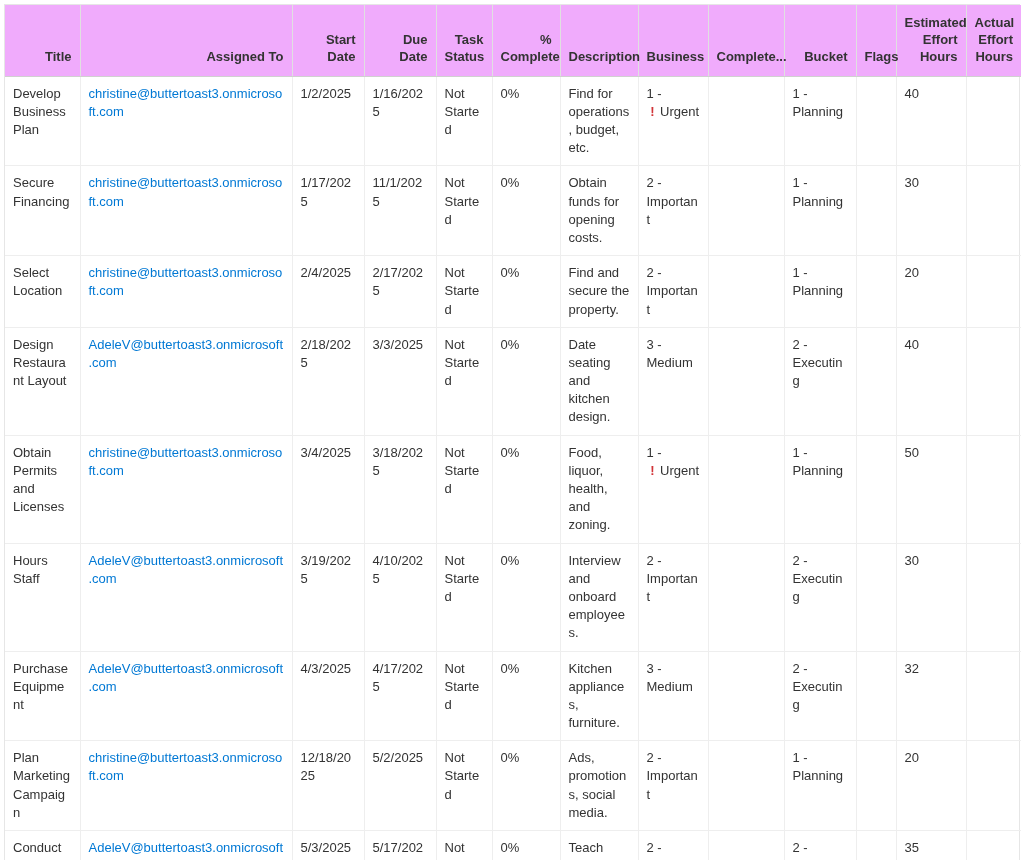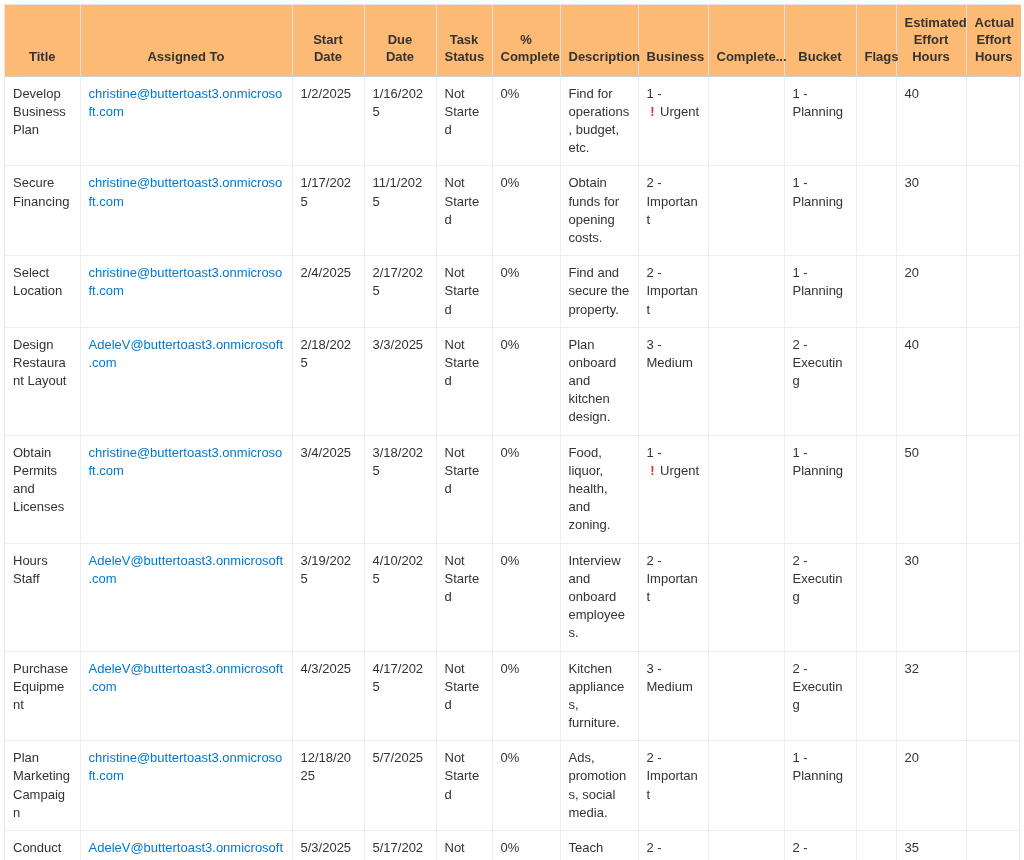--- a/index.html
+++ b/index.html
@@ -14,25 +14,25 @@
     width: 1016px;
     margin: 4px;
     border: 1px solid #e6e6e6;
   }
   table {
     width: 100%;
     border-collapse: collapse;
     table-layout: fixed;
   }
   thead th {
-    background: #fdba74;
+    background: #f0abfc;
     font-weight: 600;
     font-size: 13px;
     color: #333;
-    text-align: center;
+    text-align: right;
     vertical-align: bottom;
     padding: 10px 8px 10px 8px;
     border-right: 1px solid #e0e0e0;
     border-bottom: 1px solid #d0d0d0;
     line-height: 1.3;
   }
   thead th:last-child { border-right: none; }
   tbody td {
     border-right: 1px solid #eee;
     border-bottom: 1px solid #eee;
@@ -151,21 +151,21 @@
           <td>20</td>
           <td></td>
         </tr>
         <tr>
           <td>Design Restaurant Layout</td>
           <td><span class="link">AdeleV@buttertoast3.onmicrosoft.com</span></td>
           <td>2/18/2025</td>
           <td>3/3/2025</td>
           <td>Not Started</td>
           <td>0%</td>
-          <td>Plan onboard and kitchen design.</td>
+          <td>Date seating and kitchen design.</td>
           <td><span>3 - </span><br><span>Medium</span></td>
           <td></td>
           <td>2 - Executing</td>
           <td></td>
           <td>40</td>
           <td></td>
         </tr>
         <tr>
           <td>Obtain Permits and Licenses</td>
           <td><span class="link">christine@buttertoast3.onmicrosoft.com</span></td>
@@ -208,21 +208,21 @@
           <td></td>
           <td>2 - Executing</td>
           <td></td>
           <td>32</td>
           <td></td>
         </tr>
         <tr>
           <td>Plan Marketing Campaign</td>
           <td><span class="link">christine@buttertoast3.onmicrosoft.com</span></td>
           <td>12/18/2025</td>
-          <td>5/7/2025</td>
+          <td>5/2/2025</td>
           <td>Not Started</td>
           <td>0%</td>
           <td>Ads, promotions, social media.</td>
           <td><span>2 - </span><br><span>Important</span></td>
           <td></td>
           <td>1 - Planning</td>
           <td></td>
           <td>20</td>
           <td></td>
         </tr>

